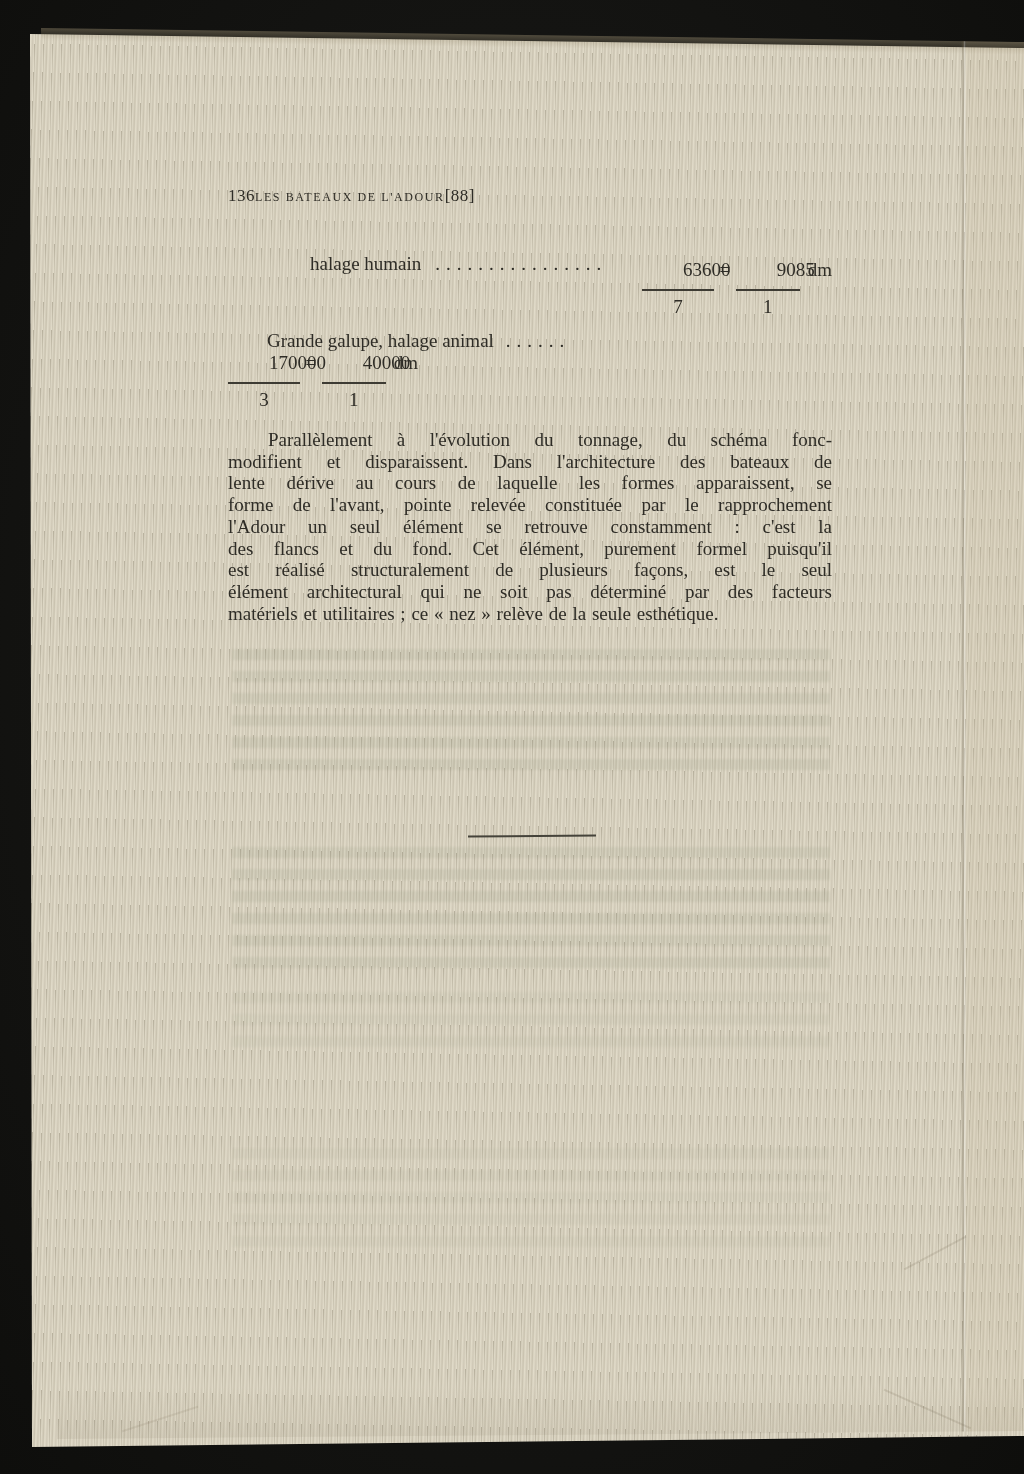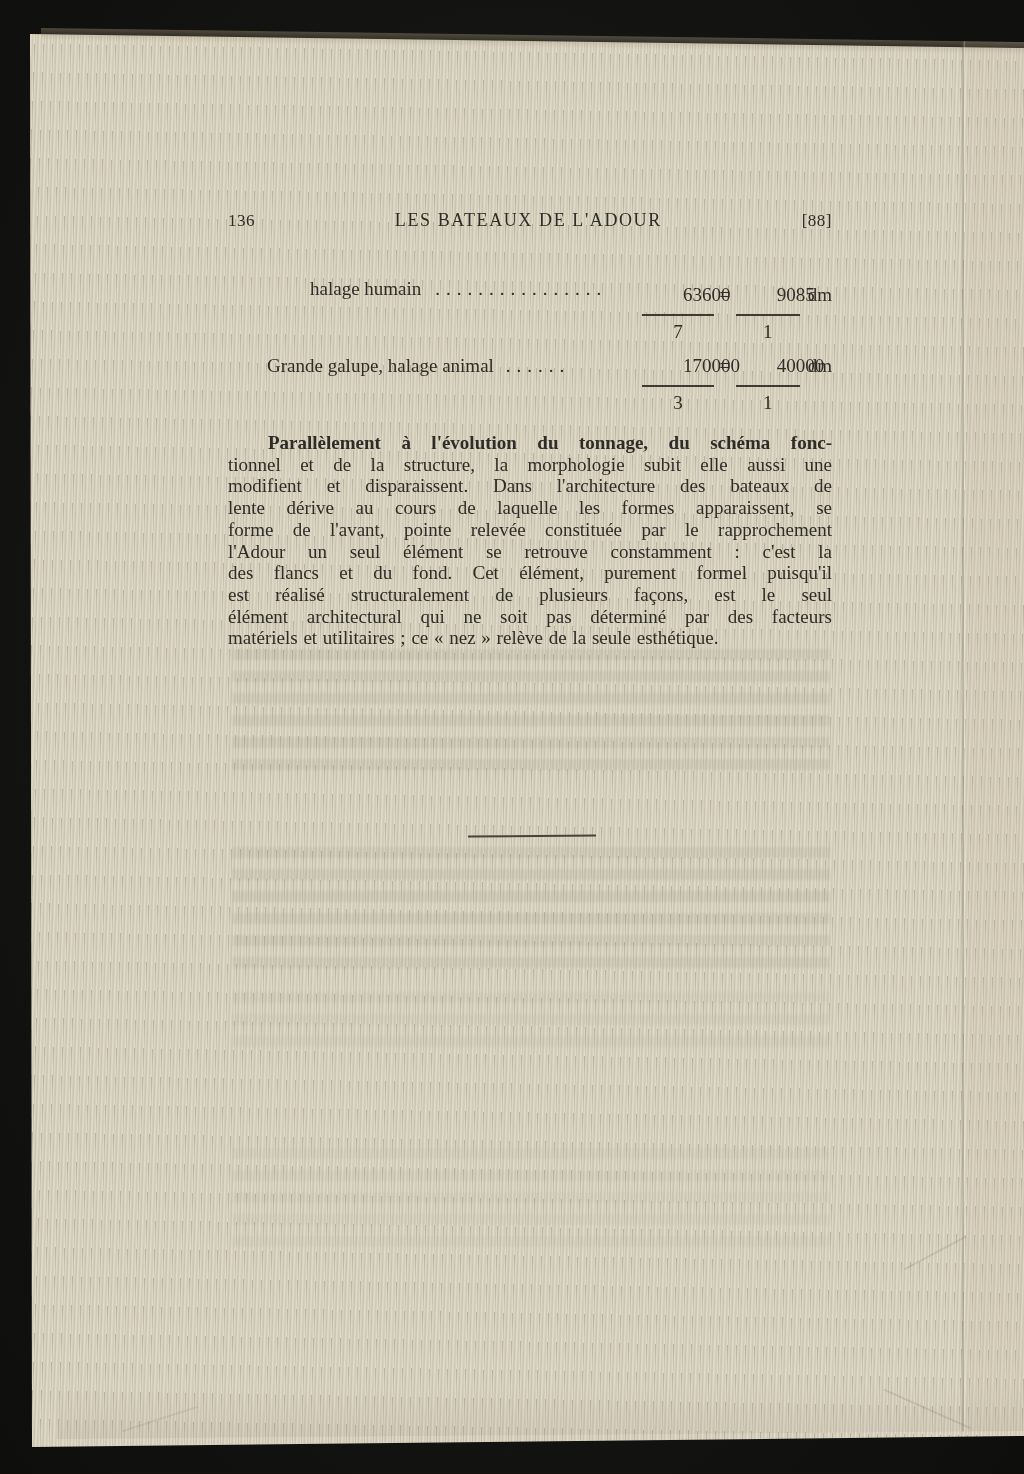--- a/index.html
+++ b/index.html
@@ -54,47 +54,47 @@
   .diag{position:absolute;height:1.5px;background:rgba(110,100,80,0.18);filter:blur(0.4px);}
   .diag-1{left:880px;top:1408px;width:95px;transform:rotate(24deg);}
   .diag-2{left:900px;top:1252px;width:70px;transform:rotate(-28deg);}
   .diag-3{left:120px;top:1418px;width:80px;transform:rotate(-18deg);opacity:.7;}
 
   
   .content{
     position:absolute;left:228px;top:186px;width:604px;
     color:#2e2c26;font-size:19px;
   }
-  .page-header{display:flex;justify-content:space-between;align-items:baseline;margin-top:24px;}
+  .page-header{display:flex;justify-content:flex-start;align-items:baseline;}
   .folio, .margin-ref{font-size:17px;letter-spacing:0.5px;}
-  .running-title{font-size:18px;letter-spacing:1.6px;}
+  .running-title{font-size:12px;letter-spacing:1.6px;}
 
   .entry{display:flex;}
   .entry-1{margin-top:27px;}
-  .entry-2{margin-top:13px;}
+  .entry-2{margin-top:13px;flex-direction:column;}
   .labels{width:414px;}
   .l1{padding-left:39px;line-height:22px;}
   .l2{padding-left:82px;margin-top:20px;line-height:22px;}
   .l1 sup{font-size:11px;line-height:0;}
   .dots{letter-spacing:6px;margin-left:14px;}
   .dots-2{letter-spacing:6px;margin-left:12px;}
   .fracs{display:flex;width:190px;align-items:flex-start;}
   .fracs.pt1{padding-top:26px;}
   .fcol{text-align:center;}
   .w1{width:72px;}
   .w2{width:64px;}
   .num{line-height:22px;margin-left:41px;}
   .fbar{height:2px;background:#3d3b33;margin-top:8px;}
   .den{margin-top:6px;line-height:20px;}
   .feq{width:26px;text-align:center;line-height:22px;}
   .funit{margin-left:8px;line-height:22px;text-align:center;}
 
   .para{margin:19px 0 0;}
   .pline{line-height:21.7px;text-align:justify;text-align-last:justify;word-spacing:1px;}
-  .pline.first{padding-left:40px;font-weight:bold;}
+  .pline.first{padding-left:40px;}
   .pline:last-child{text-align-last:auto;}
 
   .divider{
     position:absolute;left:468px;top:835px;width:128px;height:2px;
     background:#45433a;transform:rotate(-0.4deg);
   }
 </style>
 </head>
 <body>
 
@@ -158,21 +158,20 @@
             <div class="num">40000</div>
             <div class="fbar"></div>
             <div class="den">1</div>
           </div>
           <div class="funit">dm</div>
         </div>
       </div>
 
       <div class="para">
         <div class="pline first">Parallèlement à l'évolution du tonnage, du schéma fonc-</div>
-        <div class="pline">tionnel et de la structure, la morphologie subit elle aussi une</div>
         <div class="pline">modifient et disparaissent. Dans l'architecture des bateaux de</div>
         <div class="pline">lente dérive au cours de laquelle les formes apparaissent, se</div>
         <div class="pline">forme de l'avant, pointe relevée constituée par le rapprochement</div>
         <div class="pline">l'Adour un seul élément se retrouve constamment : c'est la</div>
         <div class="pline">des flancs et du fond. Cet élément, purement formel puisqu'il</div>
         <div class="pline">est réalisé structuralement de plusieurs façons, est le seul</div>
         <div class="pline">élément architectural qui ne soit pas déterminé par des facteurs</div>
         <div class="pline">matériels et utilitaires ; ce « nez » relève de la seule esthétique.</div>
       </div>
 

